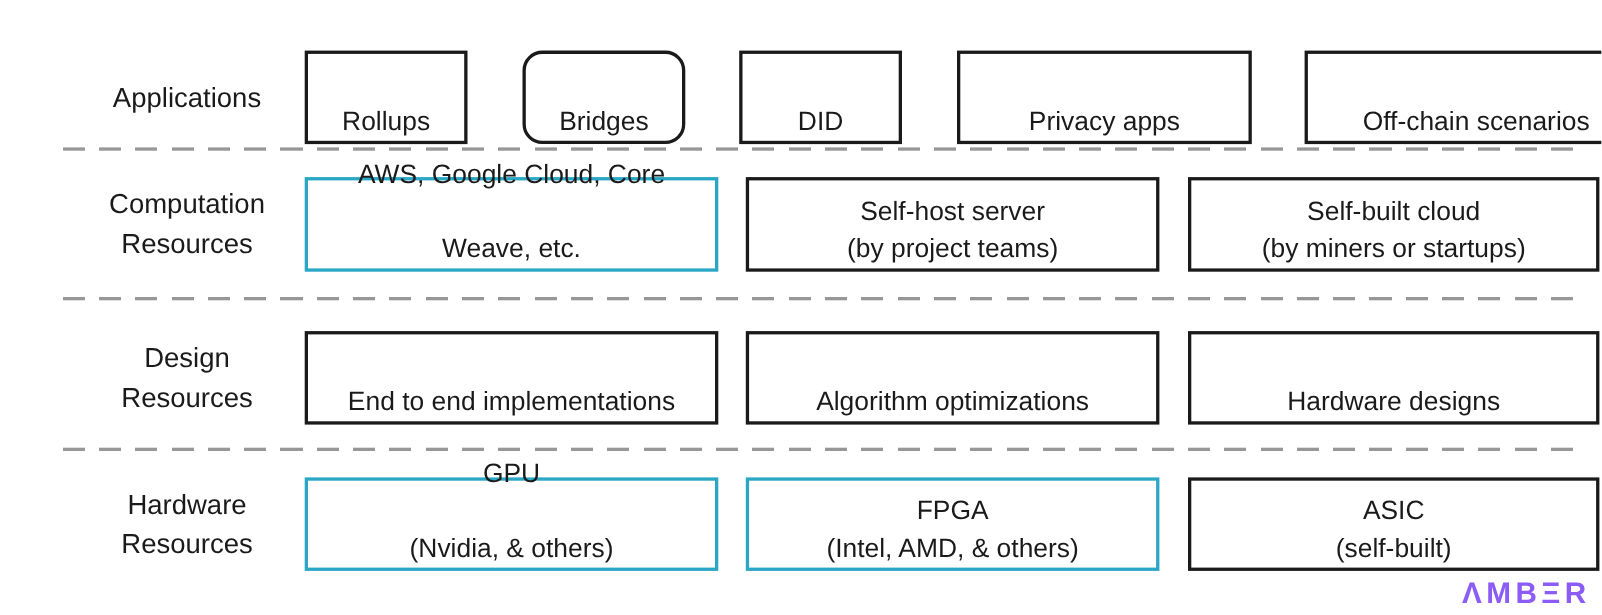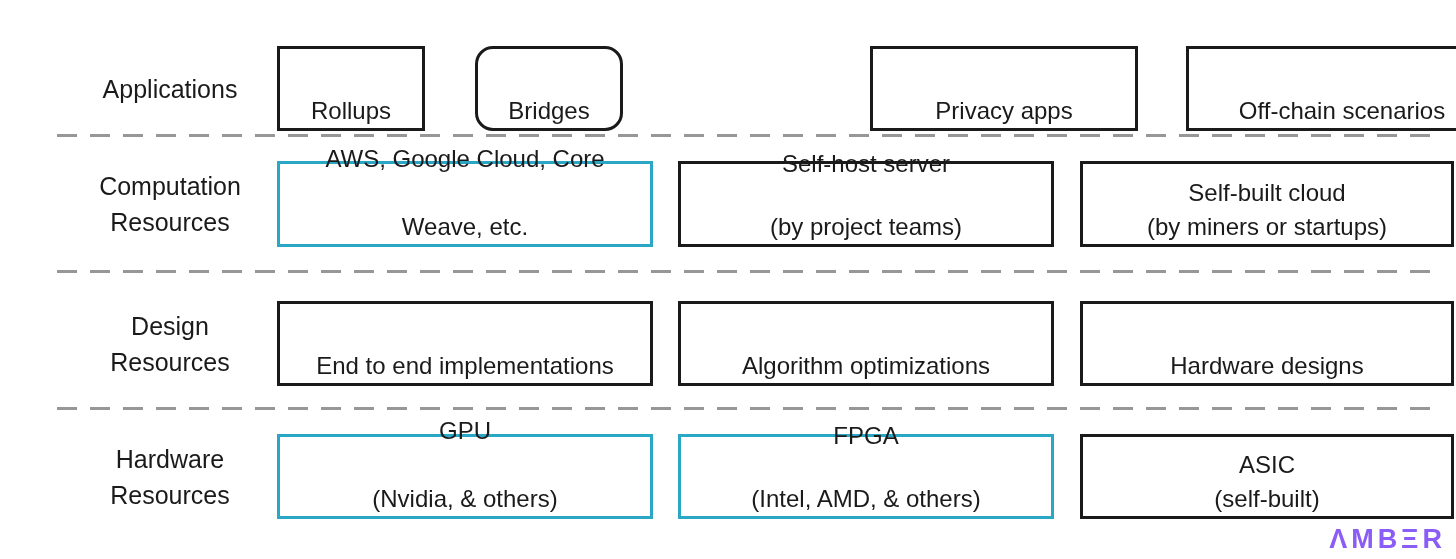--- a/index.html
+++ b/index.html
@@ -66,21 +66,21 @@
 
   
   .a1 { left: 277px;  width: 148px; }
   .a2 { left: 475px;  width: 148px; border-radius: 18px; }
   .a3 { left: 672px;  width: 148px; }
   .a4 { left: 870px;  width: 268px; }
   .a5 { left: 1186px; width: 312px; }
 
   
   .c1 { left: 277px;  width: 376px; gap: 34px; }
-  .c2 { left: 678px;  width: 376px; gap: 29px; }
+  .c2 { left: 678px;  width: 376px; }
   .c3 { left: 1080px; width: 374px; }
 
   
   .divider {
     position: absolute;
     left: 57px;
     width: 1384px;
     height: 3px;
     background-image: repeating-linear-gradient(
       to right,
@@ -111,20 +111,23 @@
 
   <div class="row row1">
     <div class="row-label">
       <div>Applications</div>
     </div>
     <div class="box black a1">
       <div class="box-line">Rollups</div>
     </div>
     <div class="box black a2">
       <div class="box-line">Bridges</div>
+    </div>
+    <div class="box black a3">
+      <div class="box-line">DID</div>
     </div>
     <div class="box black a4">
       <div class="box-line">Privacy apps</div>
     </div>
     <div class="box black a5">
       <div class="box-line">Off-chain scenarios</div>
     </div>
   </div>
 
   <div class="divider d1"></div>

